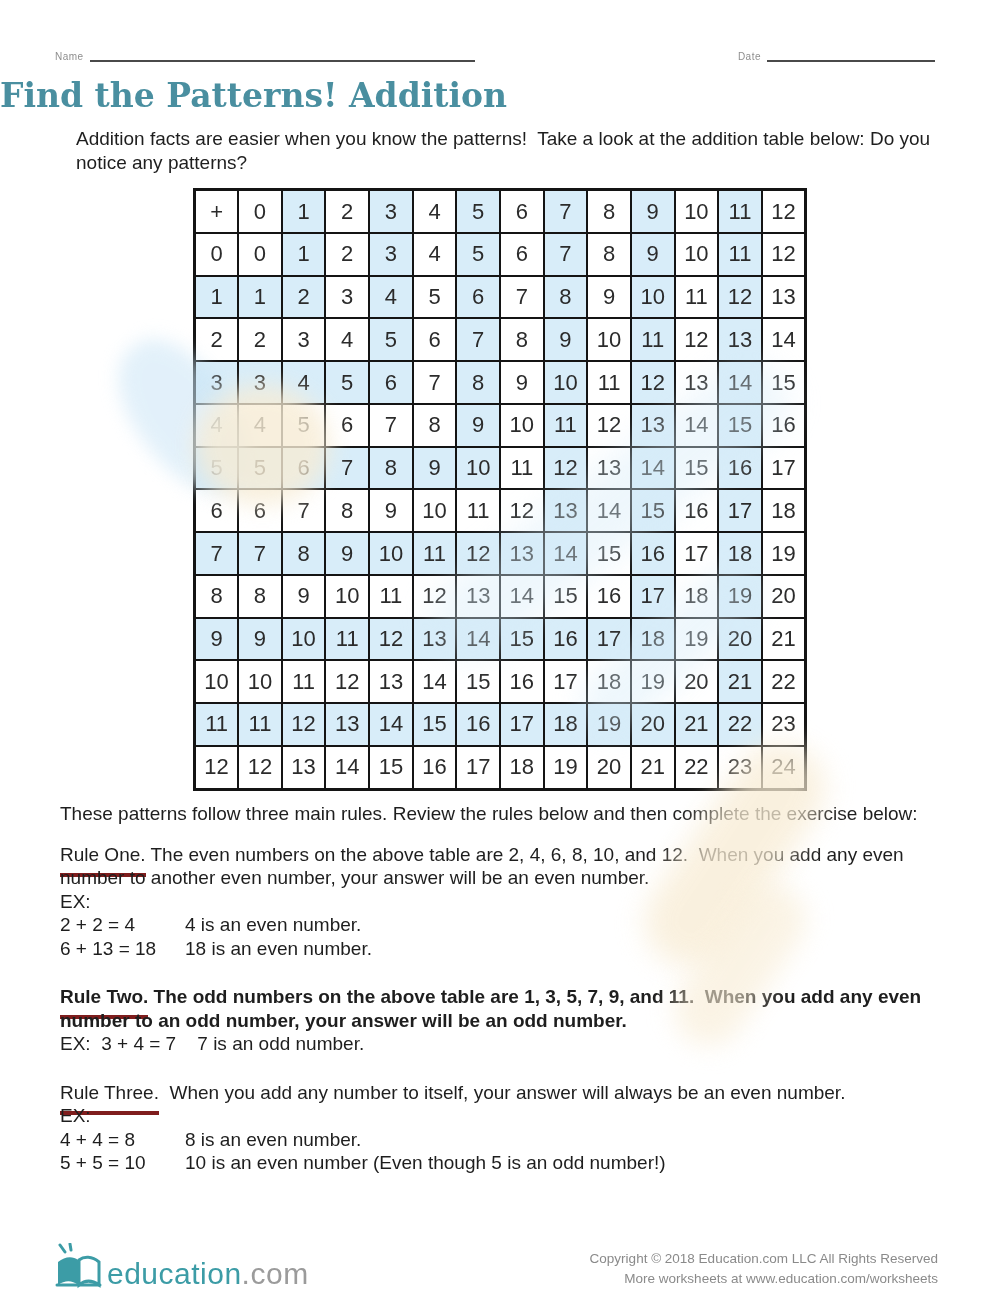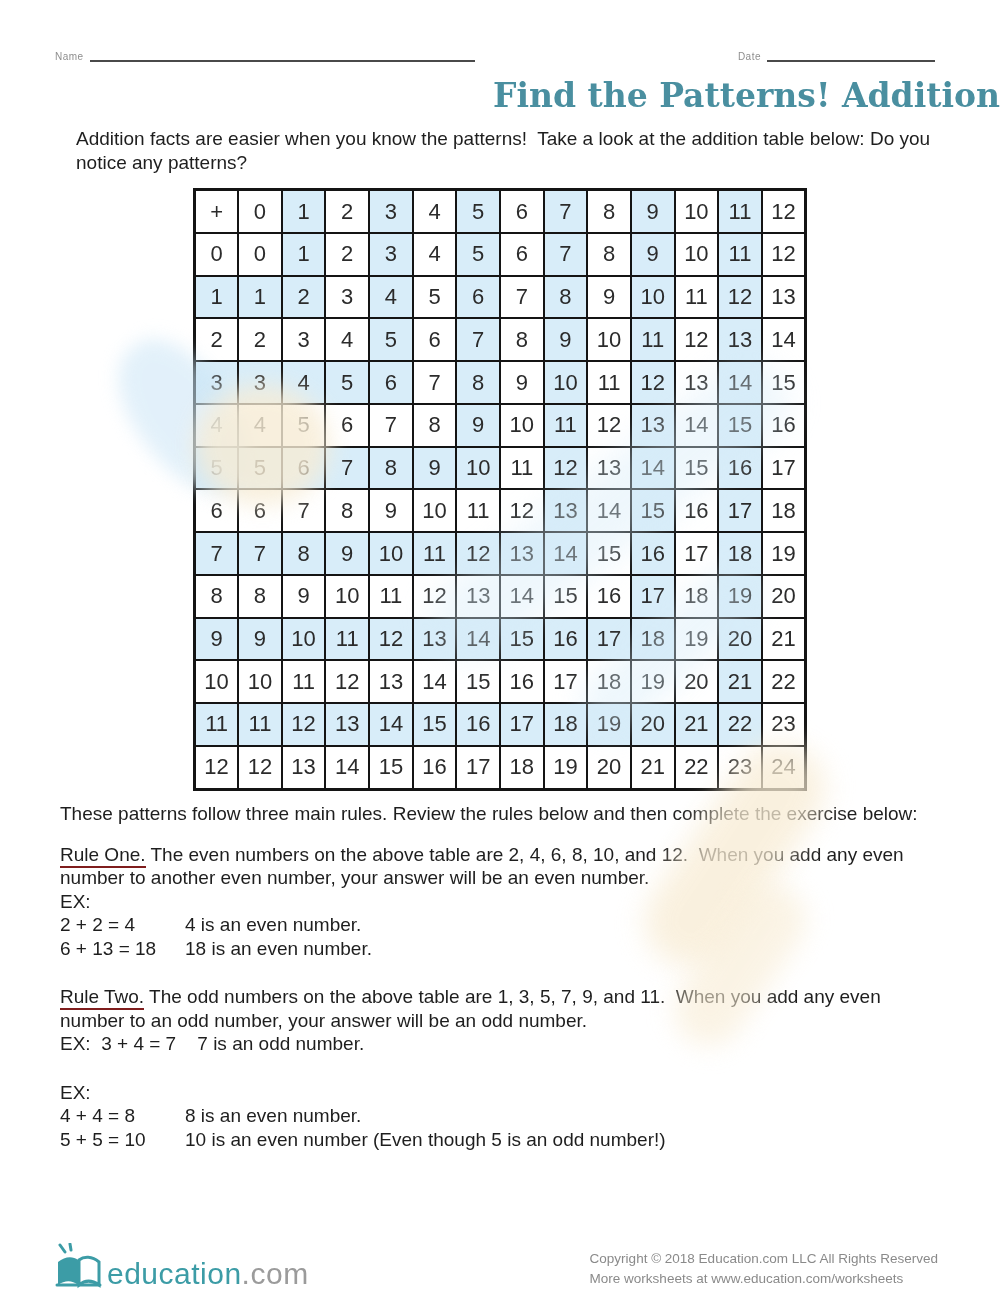--- a/index.html
+++ b/index.html
@@ -10,54 +10,54 @@
   }
   
   .name-row{position:absolute;top:46px;left:55px;right:65px;display:flex;justify-content:space-between;align-items:flex-end;}
   .field{display:flex;align-items:flex-end;}
   .field-label{font-size:10px;color:#8e8e8e;letter-spacing:.5px;}
   .write-line{display:inline-block;border-bottom:2.5px solid #4a4a4a;height:14px;margin-left:6px;}
   .line-name{width:385px;}
   .line-date{width:168px;}
   
   .page-title{
-    position:absolute;top:76px;left:0;width:100%;text-align:right;
+    position:absolute;top:76px;left:0;width:100%;text-align:left;
     font-family:"DejaVu Serif","Liberation Serif",serif;font-weight:bold;
     font-size:33px;color:#4a8fa0;letter-spacing:0px;
   }
   
   .intro{position:absolute;top:127px;left:76px;width:890px;font-size:19px;line-height:23.5px;white-space:pre-wrap;}
   
   .table-wrap{position:absolute;left:193px;top:188px;}
   table.addition{border-collapse:collapse;table-layout:fixed;width:614px;height:603px;border:3px solid #141414;}
   table.addition td{
     border:2px solid #141414;text-align:center;vertical-align:middle;
     font-size:22px;color:#2b2b2b;padding:0;background:#ffffff;
   }
   table.addition td.sh{background:#d8edf9;}
   
   .content{position:absolute;top:802px;left:60px;width:890px;font-size:19px;line-height:23.5px;}
   .middle-text{white-space:pre-wrap;margin:0 0 17px 0;}
   .rule{margin:0 0 25px 0;}
   .rule p{margin:0;white-space:pre-wrap;}
   .rule .rule-par{display:block;}
-  .rule-label{text-decoration:none;border-bottom:2px solid #7f1d1d;padding-bottom:1px;}
+  .rule-label{text-decoration:none;border-bottom:4px solid #7f1d1d;padding-bottom:8px;}
   .r1 .rule-par{width:872px;}
-  .r2 .rule-par{width:890px;}
+  .r2 .rule-par{width:890px;font-weight:bold;}
   .r3 .rule-par{width:795px;}
   .ex-label{white-space:pre-wrap;}
   .ex-row{display:flex;}
   .ex-eq{flex:0 0 125px;white-space:pre-wrap;}
   .ex-desc{white-space:pre-wrap;}
   
   .footer-logo{position:absolute;left:55px;top:1243px;display:flex;align-items:flex-end;}
   .logo-icon{margin-right:4px;}
   .logo-word{font-size:30px;color:#3c9ca6;letter-spacing:.5px;line-height:30px;}
   .logo-suffix{font-size:30px;color:#9b9b9b;letter-spacing:.5px;line-height:30px;}
-  .copyright{position:absolute;right:62px;top:1249px;font-size:13.5px;line-height:20px;color:#8a8a8a;}
+  .copyright{position:absolute;right:62px;top:1249px;text-align:right;font-size:13.5px;line-height:20px;color:#8a8a8a;}
   
   .wm{position:absolute;pointer-events:none;z-index:5;}
   .wm-blue-left{left:138px;top:330px;width:95px;height:175px;background:#cbe5f6;border-radius:50% 40% 55% 45%;filter:blur(9px);opacity:.55;transform:rotate(-40deg);}
   .wm-cream-left{left:195px;top:385px;width:135px;height:120px;background:#f7ecd5;border-radius:50%;filter:blur(11px);opacity:.8;}
   .wm-blue-diag{left:395px;top:470px;width:430px;height:80px;background:#d5ebf8;border-radius:40px;filter:blur(16px);opacity:.4;transform:rotate(-38deg);}
   .wm-blue-diag2{left:560px;top:620px;width:220px;height:60px;background:#d5ebf8;border-radius:30px;filter:blur(14px);opacity:.4;transform:rotate(-42deg);}
   .wm-yellow-diag{left:610px;top:810px;width:250px;height:90px;background:#f8ecd4;border-radius:45px;filter:blur(14px);opacity:.75;transform:rotate(-56deg);}
   .wm-yellow-diag2{left:650px;top:930px;width:180px;height:70px;background:#f8ecd4;border-radius:35px;filter:blur(13px);opacity:.6;transform:rotate(-56deg);}
 </style>
 </head>
@@ -331,20 +331,21 @@
       <span class="ex-desc">18 is an even number.</span>
     </div>
   </div>
 
   <div class="rule r2">
     <p class="rule-par"><span class="rule-label">Rule Two.</span><span> The odd numbers on the above table are 1, 3, 5, 7, 9, and 11.  When you add any even number to an odd number, your answer will be an odd number.</span></p>
     <p class="ex-label">EX:  3 + 4 = 7    7 is an odd number.</p>
   </div>
 
   <div class="rule r3">
+    <p class="rule-par"><span class="rule-label">Rule Three.</span><span>  When you add any number to itself, your answer will always be an even number.</span></p>
     <p class="ex-label">EX:</p>
     <div class="ex-row">
       <span class="ex-eq">4 + 4 = 8</span>
       <span class="ex-desc">8 is an even number.</span>
     </div>
     <div class="ex-row">
       <span class="ex-eq">5 + 5 = 10</span>
       <span class="ex-desc">10 is an even number (Even though 5 is an odd number!)</span>
     </div>
   </div>

